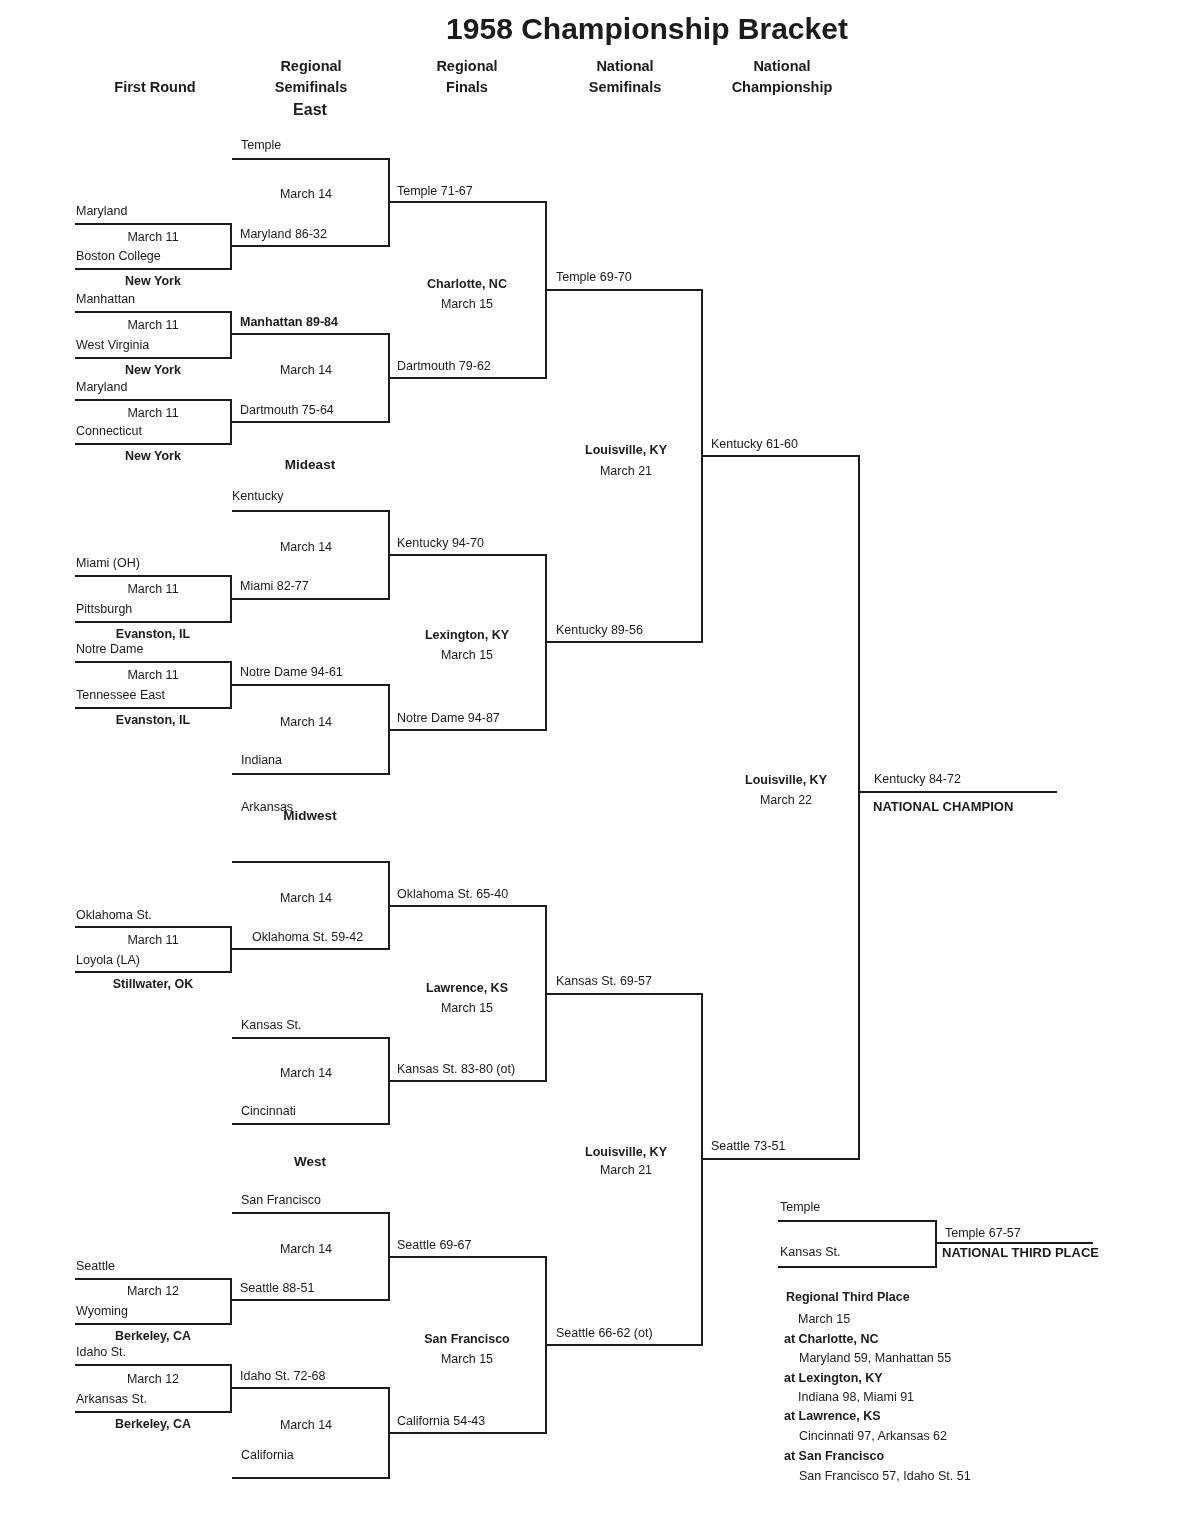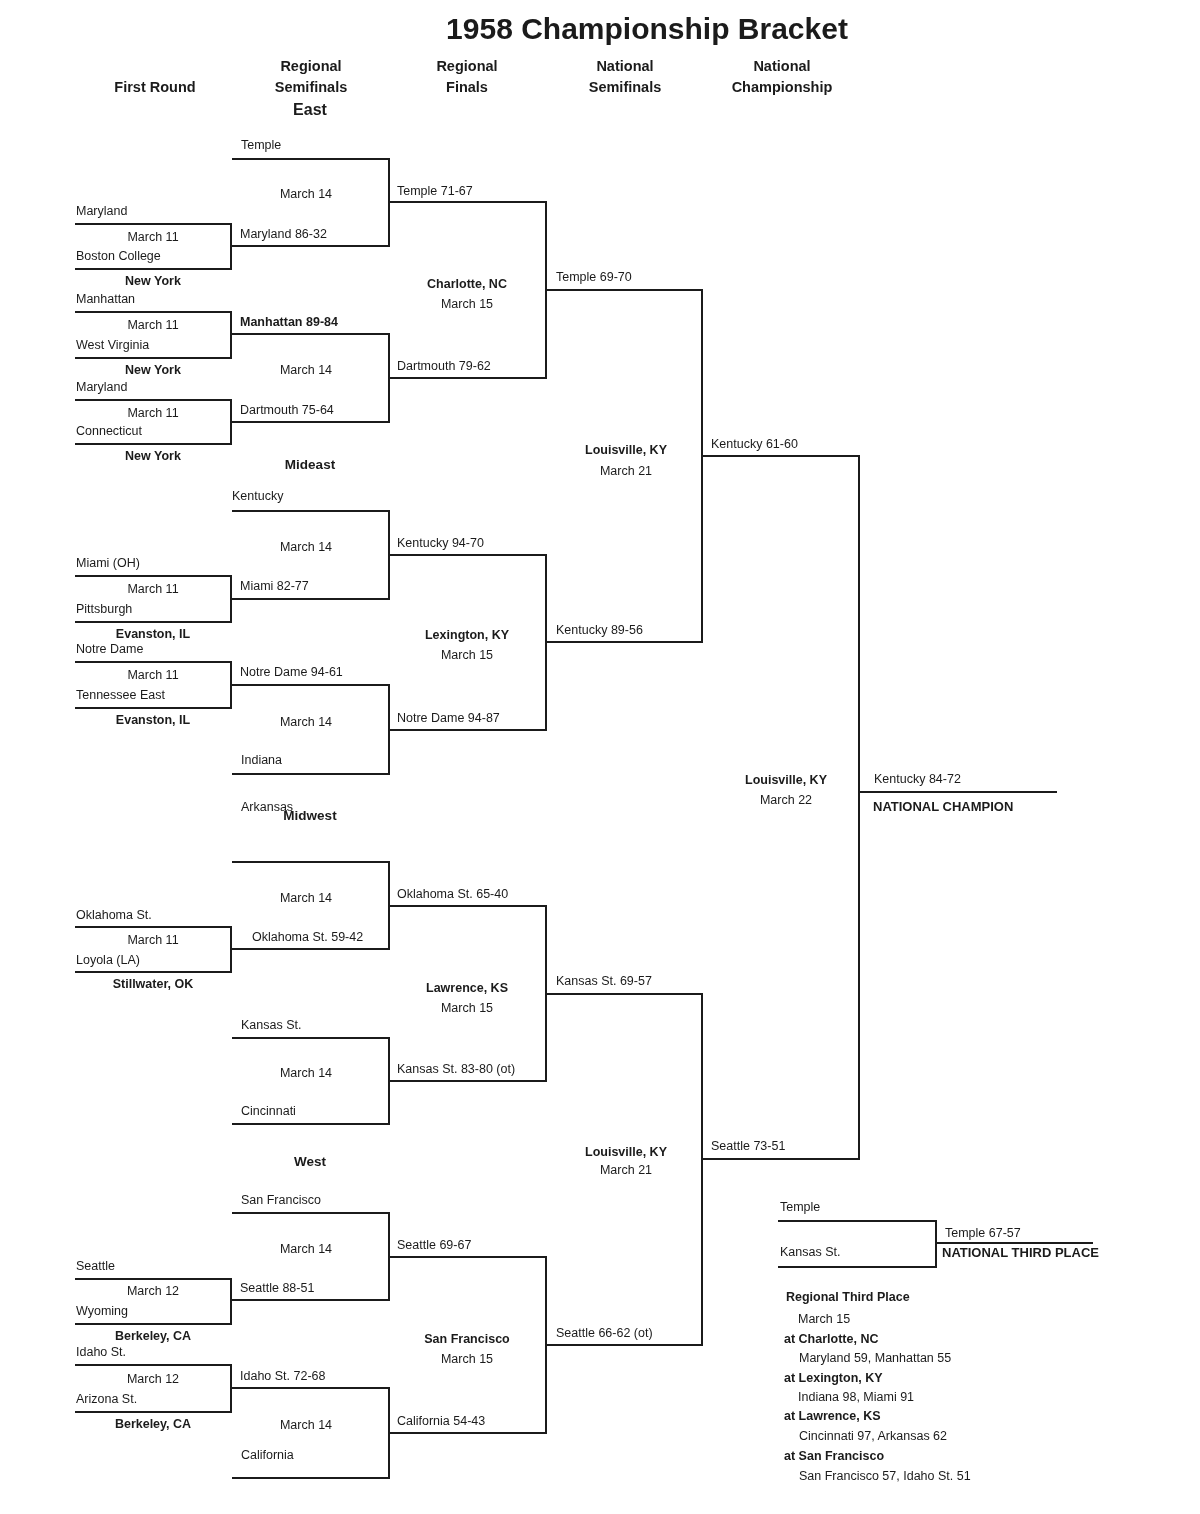--- a/index.html
+++ b/index.html
@@ -144,21 +144,21 @@
     <div class="txt c" style="left: 306px; top: 1242px;">March 14</div>
     <div class="txt" style="left: 397px; top: 1238px;">Seattle 69-67</div>
     <div class="txt" style="left: 76px; top: 1259px;">Seattle</div>
     <div class="txt c" style="left: 153px; top: 1284px;">March 12</div>
     <div class="txt" style="left: 240px; top: 1281px;">Seattle 88-51</div>
     <div class="txt" style="left: 76px; top: 1304px;">Wyoming</div>
     <div class="txt b c" style="left: 153px; top: 1329px;">Berkeley, CA</div>
     <div class="txt" style="left: 76px; top: 1345px;">Idaho St.</div>
     <div class="txt c" style="left: 153px; top: 1372px;">March 12</div>
     <div class="txt" style="left: 240px; top: 1369px;">Idaho St. 72-68</div>
-    <div class="txt" style="left: 76px; top: 1392px;">Arizona St.</div>
+    <div class="txt" style="left: 76px; top: 1392px;">Arkansas St.</div>
     <div class="txt b c" style="left: 153px; top: 1417px;">Berkeley, CA</div>
     <div class="txt c" style="left: 306px; top: 1418px;">March 14</div>
     <div class="txt" style="left: 397px; top: 1414px;">California 54-43</div>
     <div class="txt" style="left: 241px; top: 1448px;">California</div>
     <div class="txt b c" style="left: 467px; top: 1332px;">San Francisco</div>
     <div class="txt c" style="left: 467px; top: 1352px;">March 15</div>
     <div class="txt" style="left: 556px; top: 1326px;">Seattle 66-62 (ot)</div>
     <div class="ln" style="left: 232px; top: 1212px; width: 158px; height: 2px;"></div>
     <div class="ln" style="left: 75px; top: 1278px; width: 157px; height: 2px;"></div>
     <div class="ln" style="left: 75px; top: 1323px; width: 157px; height: 2px;"></div>

